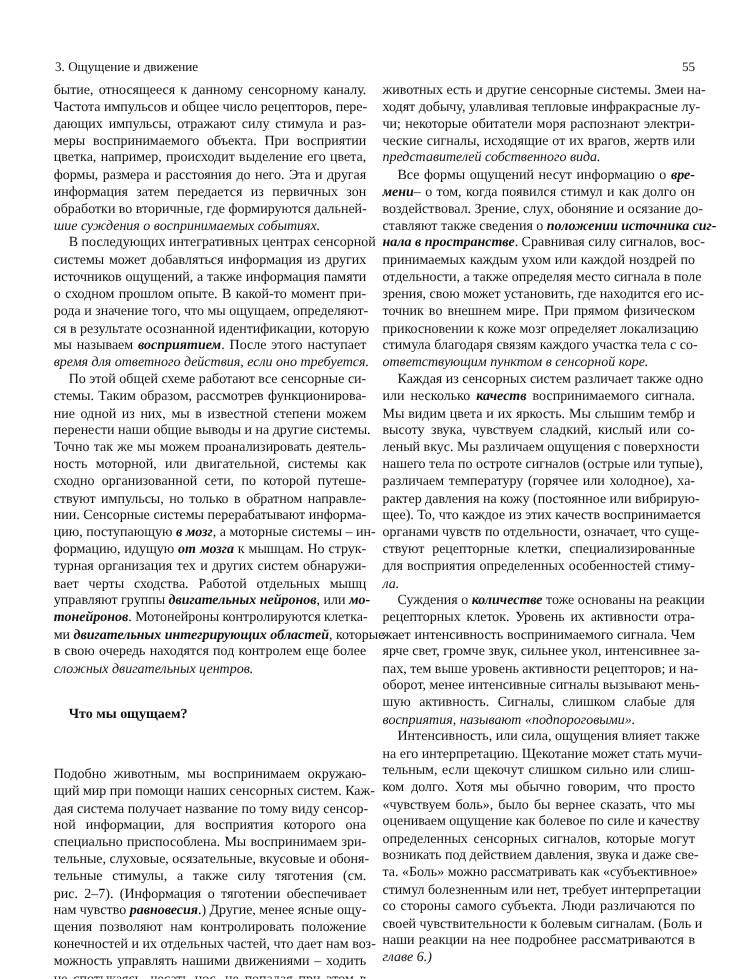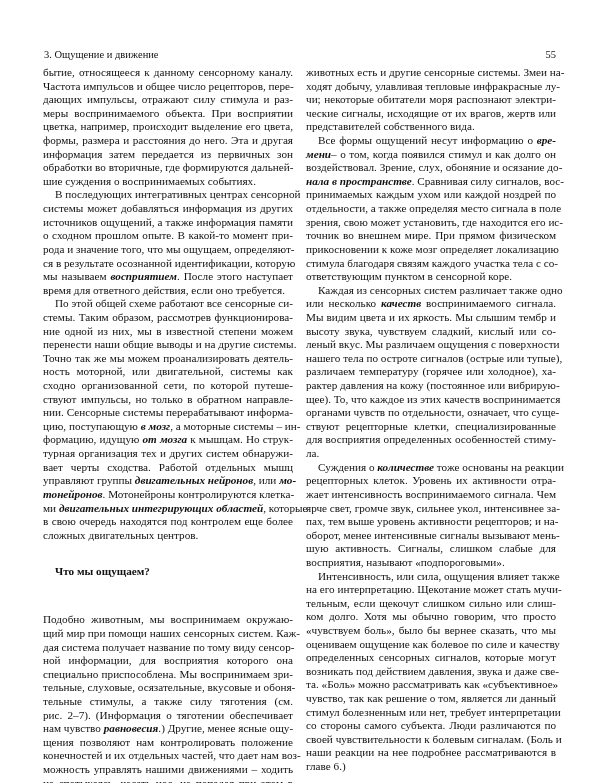--- a/index.html
+++ b/index.html
@@ -8,21 +8,21 @@
   .running-head { position: absolute; top: 48px; left: 44px; width: 512px; height: 14px;
                   font-size: 10.5px; line-height: 14px; }
   .running-head .title { position: absolute; left: 0; top: 0; }
   .running-head .pageno { position: absolute; right: 0; top: 0; }
   .col { position: absolute; top: 66px; width: 250px; font-size: 11.2px; line-height: 13.62px;
          text-align: justify; hyphens: none; }
   .col.left { left: 43px; }
   .col.right { left: 306px; }
   .col em { font-style: italic; font-weight: bold; }
   .line { display: block; text-align: justify; text-align-last: justify; white-space: nowrap; height: 13.62px; }
-  .line.last { text-align-last: left; }
+  .line.last { text-align-last: left; font-style: italic; }
   .line.ind { padding-left: 12px; }
   .heading { font-weight: bold; font-size: 11.2px; margin: 12px; height: 47px; line-height: 13.62px;
              padding-top: 11px; box-sizing: border-box; }
 </style>
 </head>
 <body>
 
 <div class="running-head">
   <span class="title">3. Ощущение и движение</span>
   <span class="pageno">55</span>
@@ -103,20 +103,21 @@
     <span class="line">ходят добычу, улавливая тепловые инфракрасные лу-</span>
     <span class="line">чи; некоторые обитатели моря распознают электри-</span>
     <span class="line">ческие сигналы, исходящие от их врагов, жертв или</span>
     <span class="line last">представителей собственного вида.</span>
   </div>
 
   <div>
     <span class="line ind"><span>Все формы ощущений несут информацию о </span><em>вре-</em></span>
     <span class="line"><em>мени</em><span>– о том, когда появился стимул и как долго он</span></span>
     <span class="line">воздействовал. Зрение, слух, обоняние и осязание до-</span>
+    <span class="line"><span>ставляют также сведения о </span><em>положении источника сиг-</em></span>
     <span class="line"><em>нала в пространстве</em><span>. Сравнивая силу сигналов, вос-</span></span>
     <span class="line">принимаемых каждым ухом или каждой ноздрей по</span>
     <span class="line">отдельности, а также определяя место сигнала в поле</span>
     <span class="line">зрения, свою может установить, где находится его ис-</span>
     <span class="line">точник во внешнем мире. При прямом физическом</span>
     <span class="line">прикосновении к коже мозг определяет локализацию</span>
     <span class="line">стимула благодаря связям каждого участка тела с со-</span>
     <span class="line last">ответствующим пунктом в сенсорной коре.</span>
   </div>
 
@@ -150,21 +151,20 @@
   <div>
     <span class="line ind">Интенсивность, или сила, ощущения влияет также</span>
     <span class="line">на его интерпретацию. Щекотание может стать мучи-</span>
     <span class="line">тельным, если щекочут слишком сильно или слиш-</span>
     <span class="line">ком долго. Хотя мы обычно говорим, что просто</span>
     <span class="line">«чувствуем боль», было бы вернее сказать, что мы</span>
     <span class="line">оцениваем ощущение как болевое по силе и качеству</span>
     <span class="line">определенных сенсорных сигналов, которые могут</span>
     <span class="line">возникать под действием давления, звука и даже све-</span>
     <span class="line">та. «Боль» можно рассматривать как «субъективное»</span>
-    <span class="line">чувство, так как решение о том, является ли данный</span>
     <span class="line">стимул болезненным или нет, требует интерпретации</span>
     <span class="line">со стороны самого субъекта. Люди различаются по</span>
     <span class="line">своей чувствительности к болевым сигналам. (Боль и</span>
     <span class="line">наши реакции на нее подробнее рассматриваются в</span>
     <span class="line last">главе 6.)</span>
   </div>
 
 </div>
 
 </body></html>

